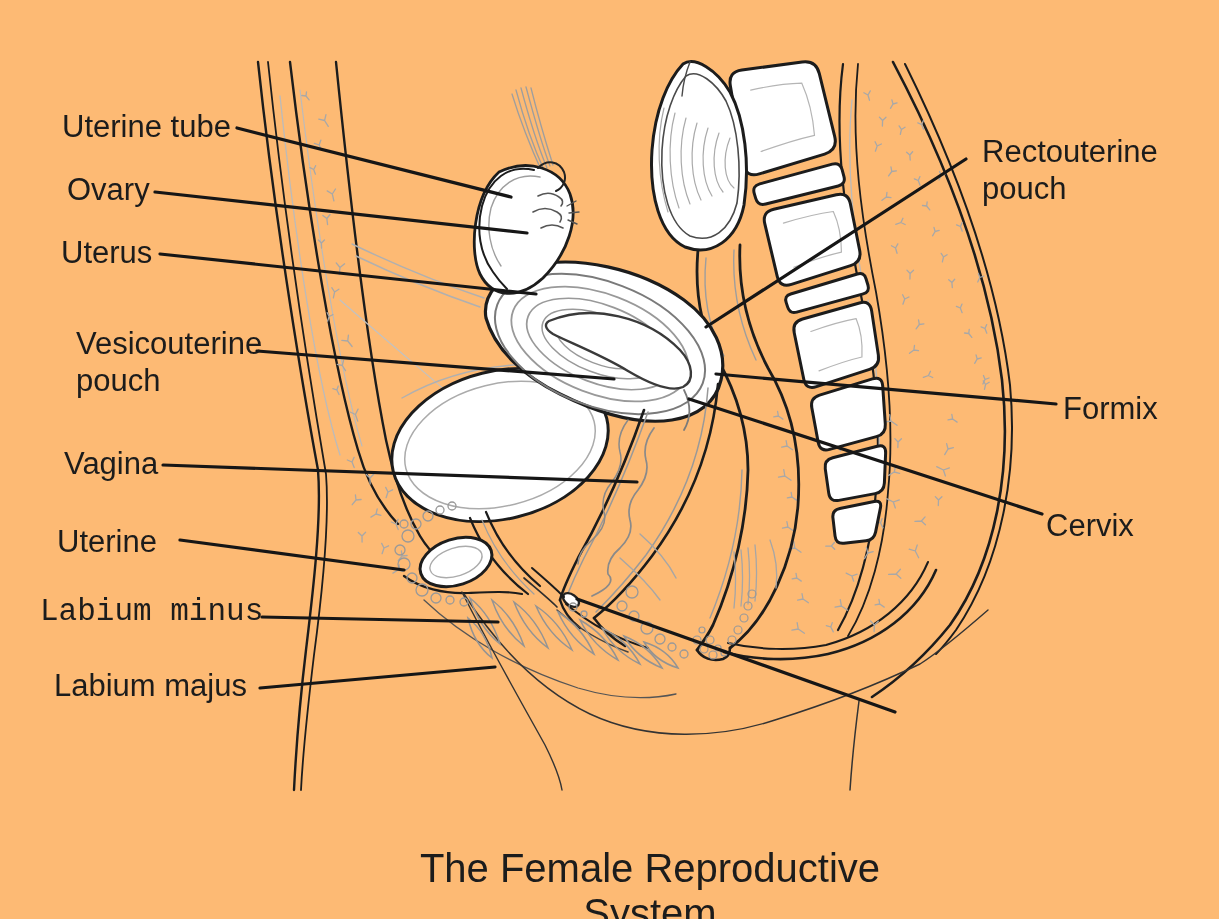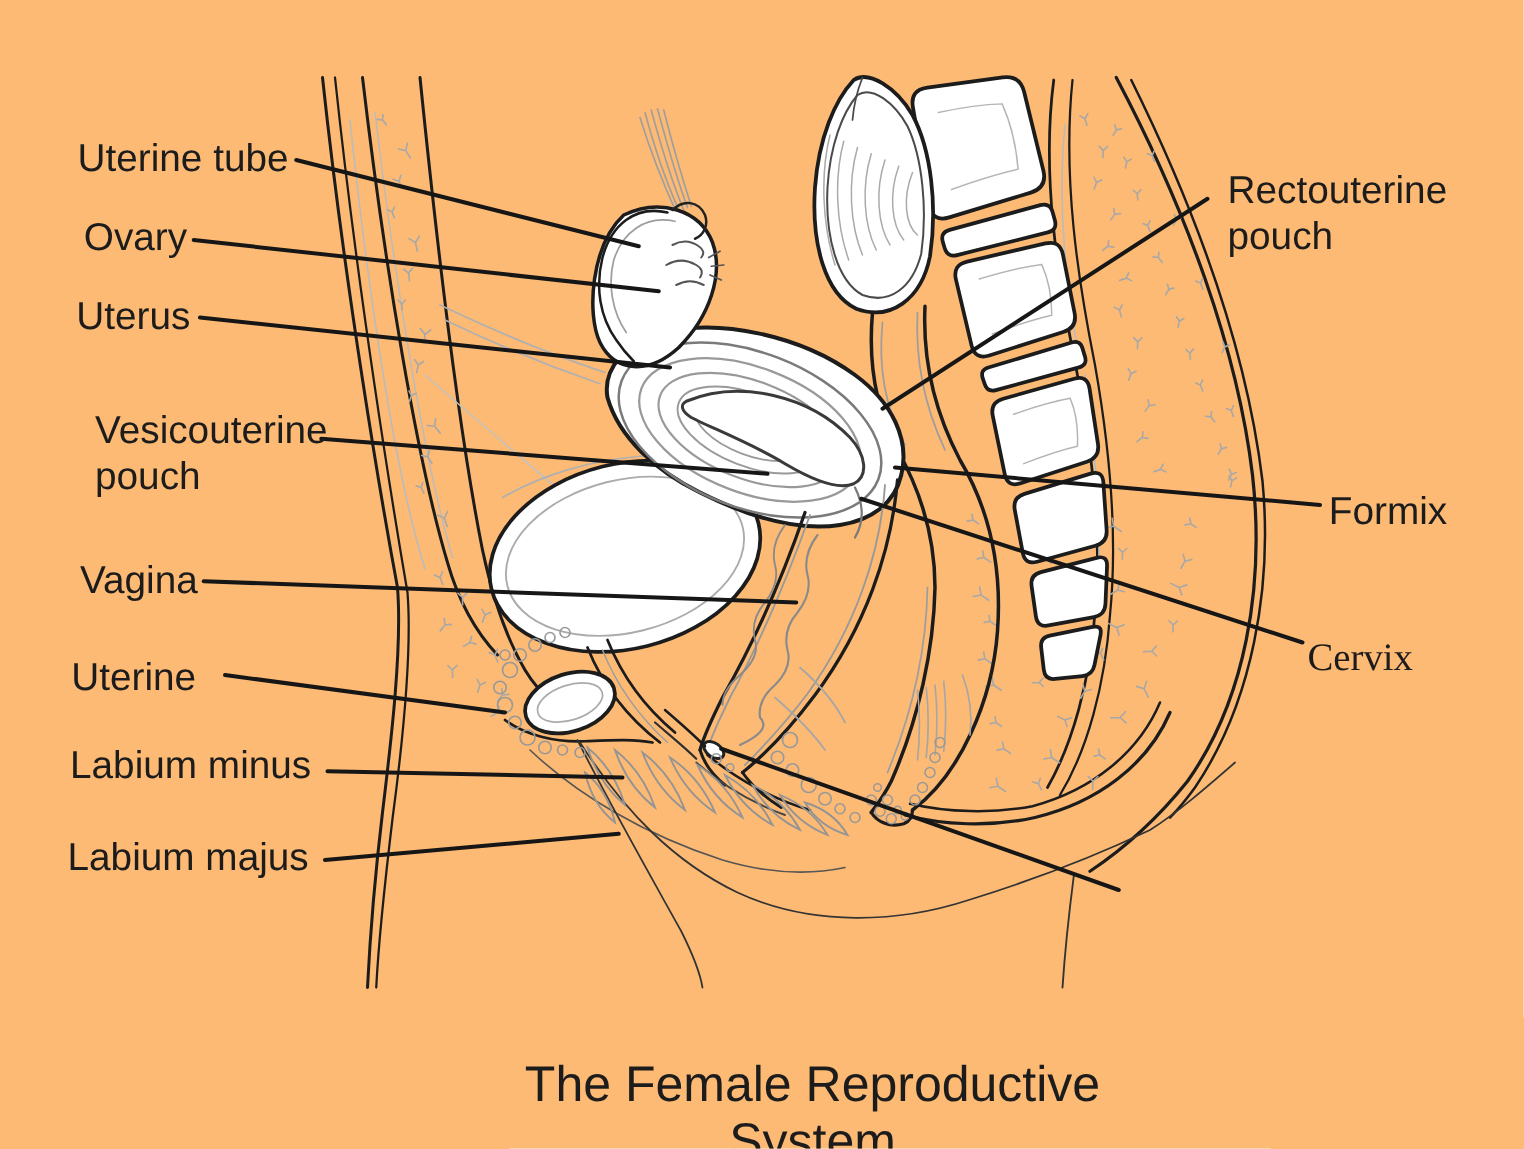--- a/index.html
+++ b/index.html
@@ -329,20 +329,20 @@
       <line x1="895" y1="712" x2="577" y2="599"></line>
     </g>
   </svg>
 
   <div class="lbl nowrap" style="left:62px;top:108px;">Uterine tube</div>
   <div class="lbl nowrap" style="left:67px;top:171px;">Ovary</div>
   <div class="lbl nowrap" style="left:61px;top:234px;">Uterus</div>
   <div class="lbl" style="left:61px;top:325px;width:205px;margin-left:15px;">Vesicouterine pouch</div>
   <div class="lbl nowrap" style="left:64px;top:445px;">Vagina</div>
   <div class="lbl nowrap" style="left:57px;top:523px;">Uterine</div>
-  <div class="lbl nowrap" style="left:56px;top:593px;">Labium minus</div>
+  <div class="lbl nowrap" style="left:40px;top:593px;font-family:Liberation Mono, monospace;">Labium minus</div>
   <div class="lbl nowrap" style="left:54px;top:667px;">Labium majus</div>
   <div class="lbl" style="left:982px;top:133px;width:200px;">Rectouterine pouch</div>
   <div class="lbl nowrap" style="left:1063px;top:390px;">Formix</div>
-  <div class="lbl nowrap" style="left:1046px;top:507px;font-family:Liberation Serif, serif;">Cervix</div>
+  <div class="lbl nowrap" style="left:1046px;top:507px;">Cervix</div>
 
   <div id="title">The Female Reproductive System</div>
 </div>
 
 </body></html>

